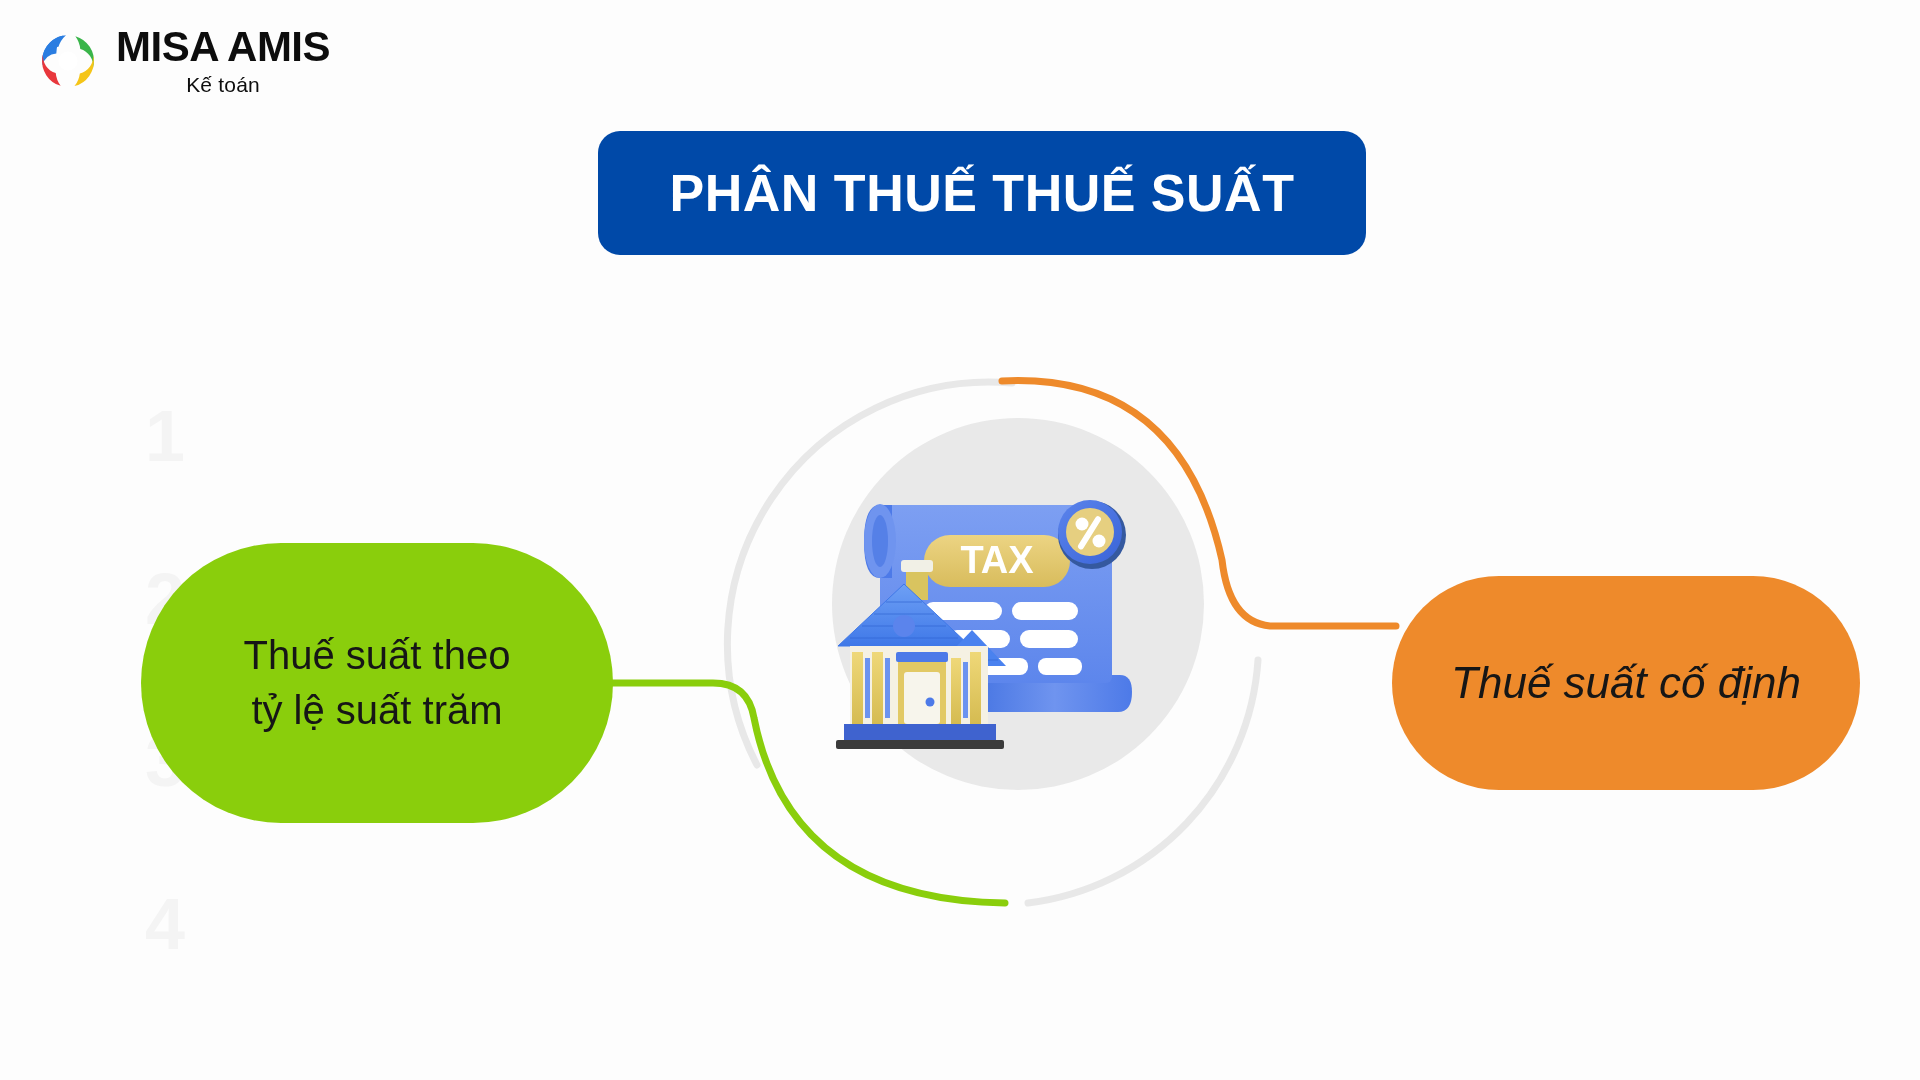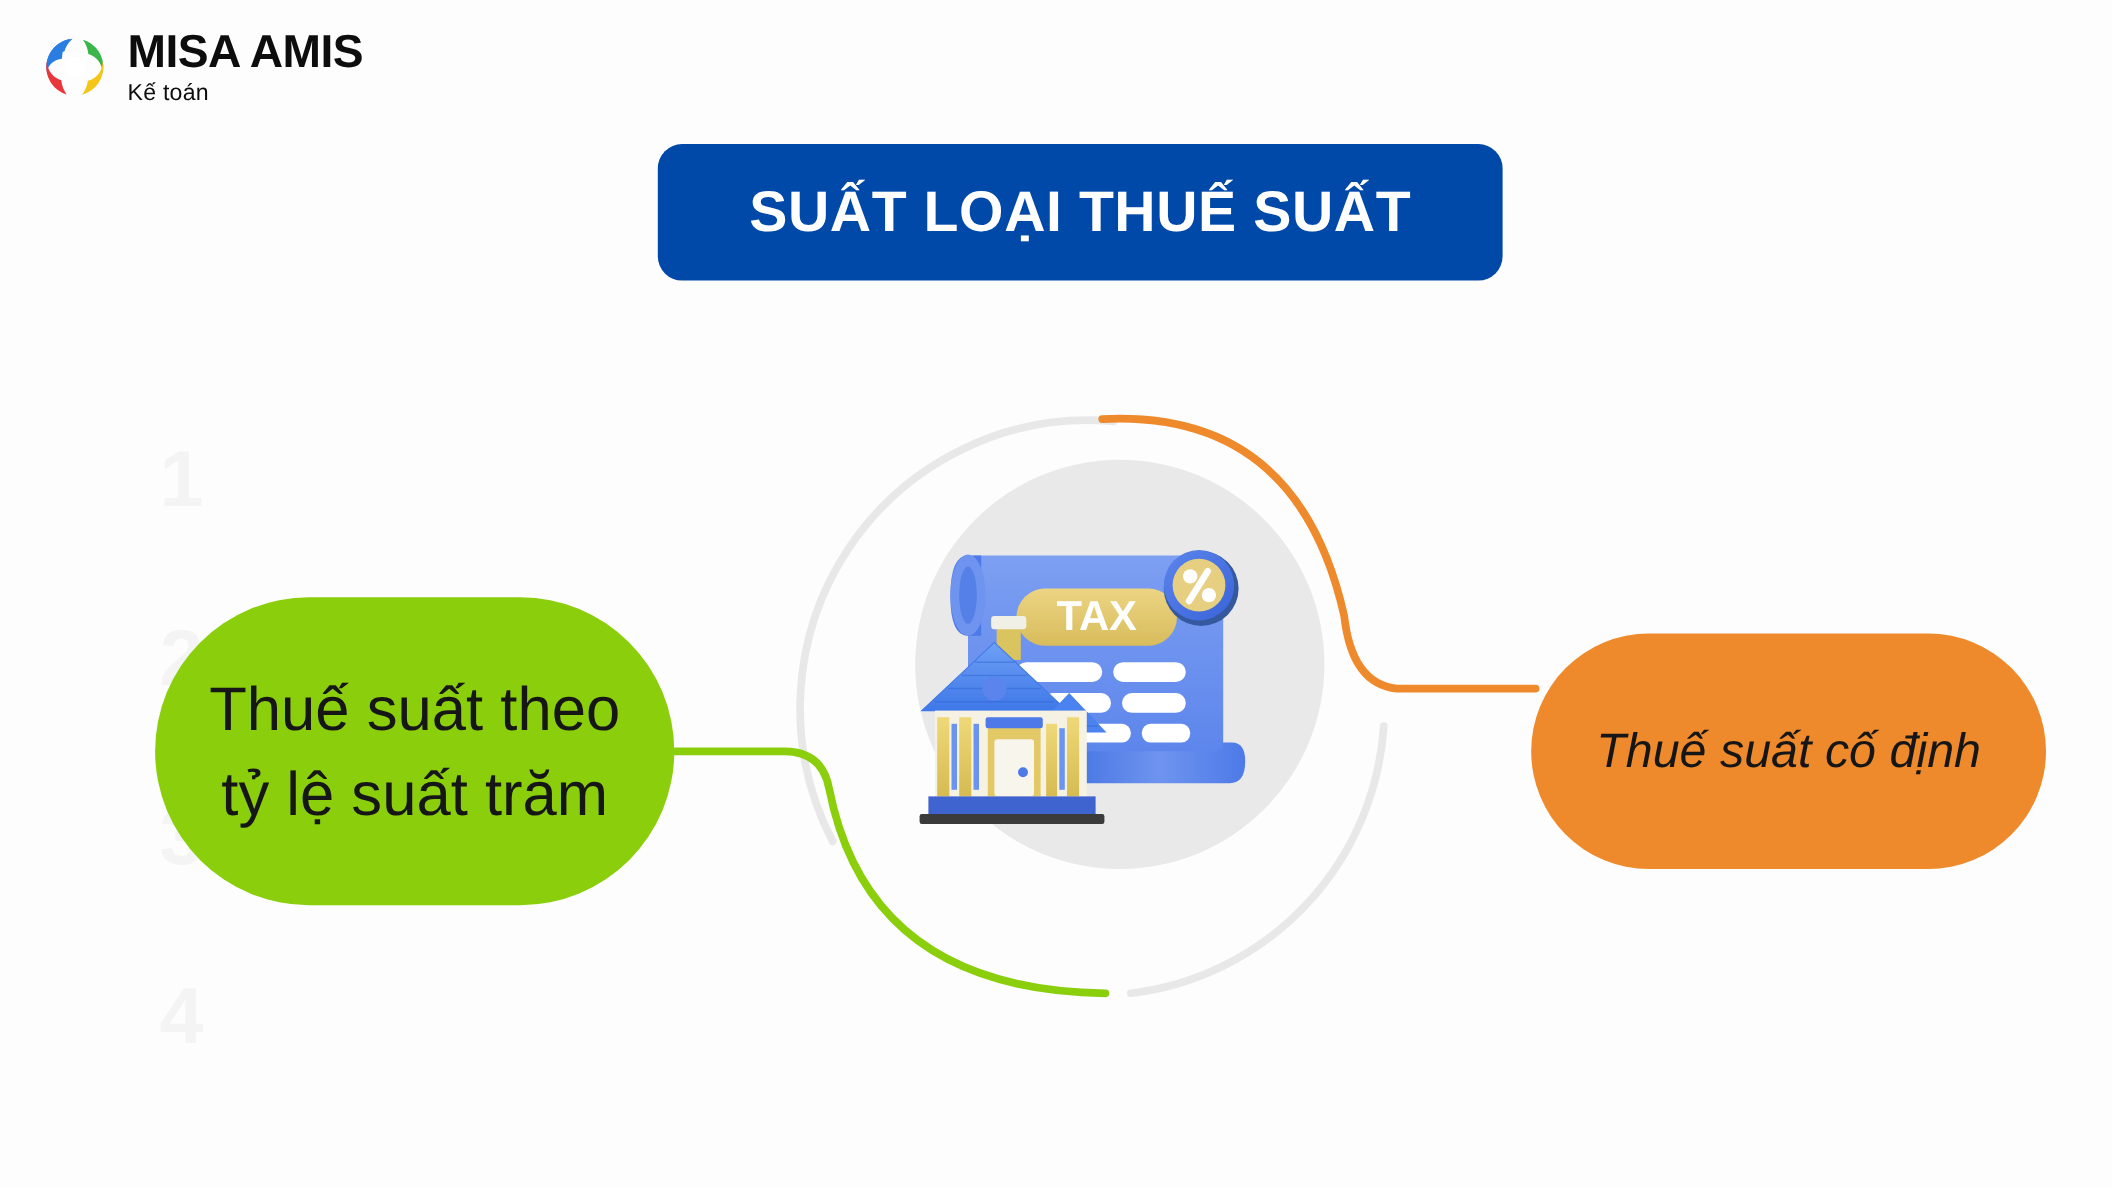--- a/index.html
+++ b/index.html
@@ -56,21 +56,21 @@
     z-index: 12;
   }
   .logo-mark {
     width: 68px;
     height: 68px;
     flex: none;
   }
   .logo-words {
     display: flex;
     flex-direction: column;
-    align-items: flex-start;
+    align-items: center;
     line-height: 1;
   }
   .logo-title {
     font-size: 42px;
     font-weight: 800;
     letter-spacing: -0.5px;
     color: #0d0d0d;
     font-family: "Liberation Sans", sans-serif;
     white-space: nowrap;
   }
@@ -158,21 +158,21 @@
     height: 214px;
     border-radius: 107px;
     font-style: italic;
   }
   .pill-label {
     color: #161616;
     font-weight: 400;
     font-family: "Liberation Sans", sans-serif;
   }
   .pill-left .pill-label {
-    font-size: 56px;
+    font-size: 40px;
     line-height: 1.38;
     max-width: 400px;
   }
   .pill-right .pill-label {
     font-size: 44px;
     line-height: 1.3;
     white-space: nowrap;
   }
 </style>
 </head>
@@ -203,21 +203,21 @@
         <circle cx="0" cy="0" r="14" fill="#ffffff"></circle>
       </g>
     </svg>
     <div class="logo-words">
       <div class="logo-title">MISA AMIS</div>
       <div class="logo-sub">Kế toán</div>
     </div>
   </div>
 
   <div class="title-banner" id="title-banner" style="background: rgb(0, 73, 168);">
-    <div class="title-text" style="color: rgb(255, 255, 255);">SUẤT LOẠI THUẾ SUẤT</div>
+    <div class="title-text" style="color: rgb(255, 255, 255);">PHÂN THUẾ THUẾ SUẤT</div>
   </div>
 
   <svg id="diagram-svg" viewBox="0 0 1920 1080">
 
     <path id="ring-seg-a" d="M 1012 383 A 262 262 0 0 0 757 765" fill="none" stroke="#e8e8e8" stroke-width="7" stroke-linecap="round"></path>
     <path id="ring-seg-b" d="M 1258 660 A 262 262 0 0 1 1028 903" fill="none" stroke="#e8e8e8" stroke-width="7" stroke-linecap="round"></path>
 
     <path id="green-connector" d="M 610 683 L 713 683 Q 748 683 754 718 Q 790 900 1005 903" fill="none" stroke="#8ACE0C" stroke-width="7" stroke-linecap="round" stroke-linejoin="round"></path>
 
     <path id="orange-connector" d="M 1002 381 Q 1180 372 1222 560 Q 1229 622 1270 626 L 1396 626" fill="none" stroke="#EE8A2B" stroke-width="7" stroke-linecap="round" stroke-linejoin="round"></path>

